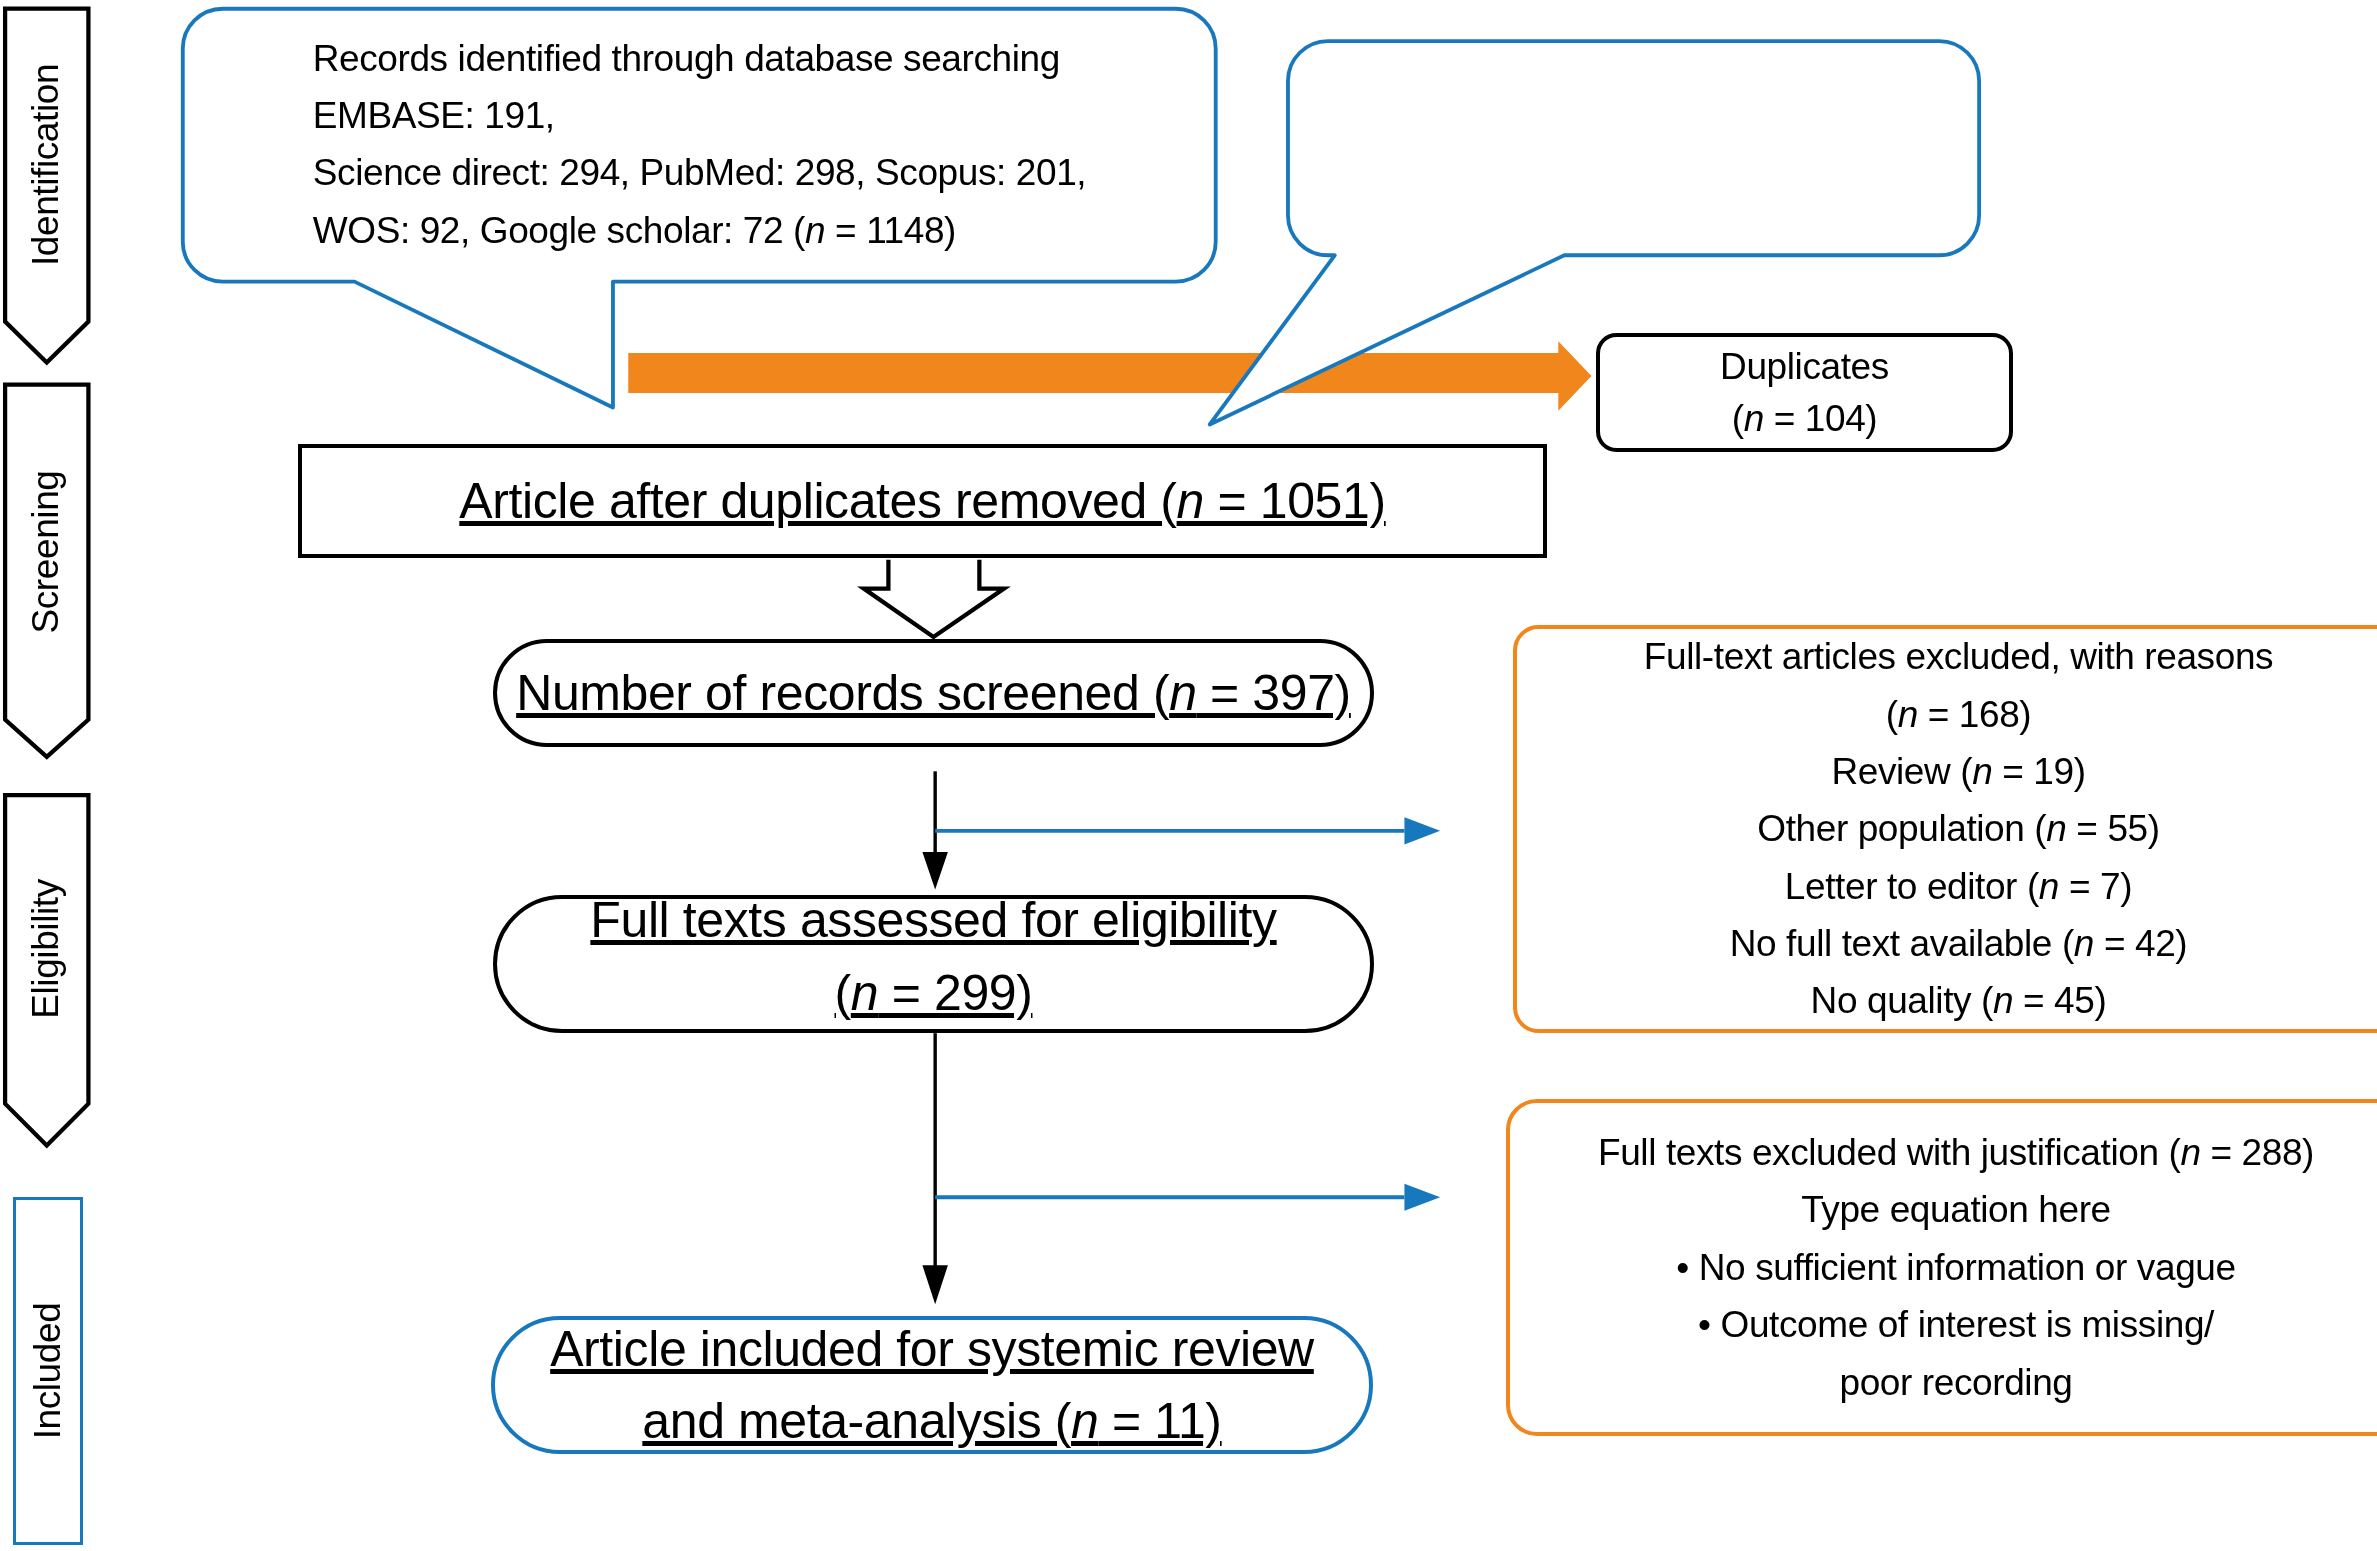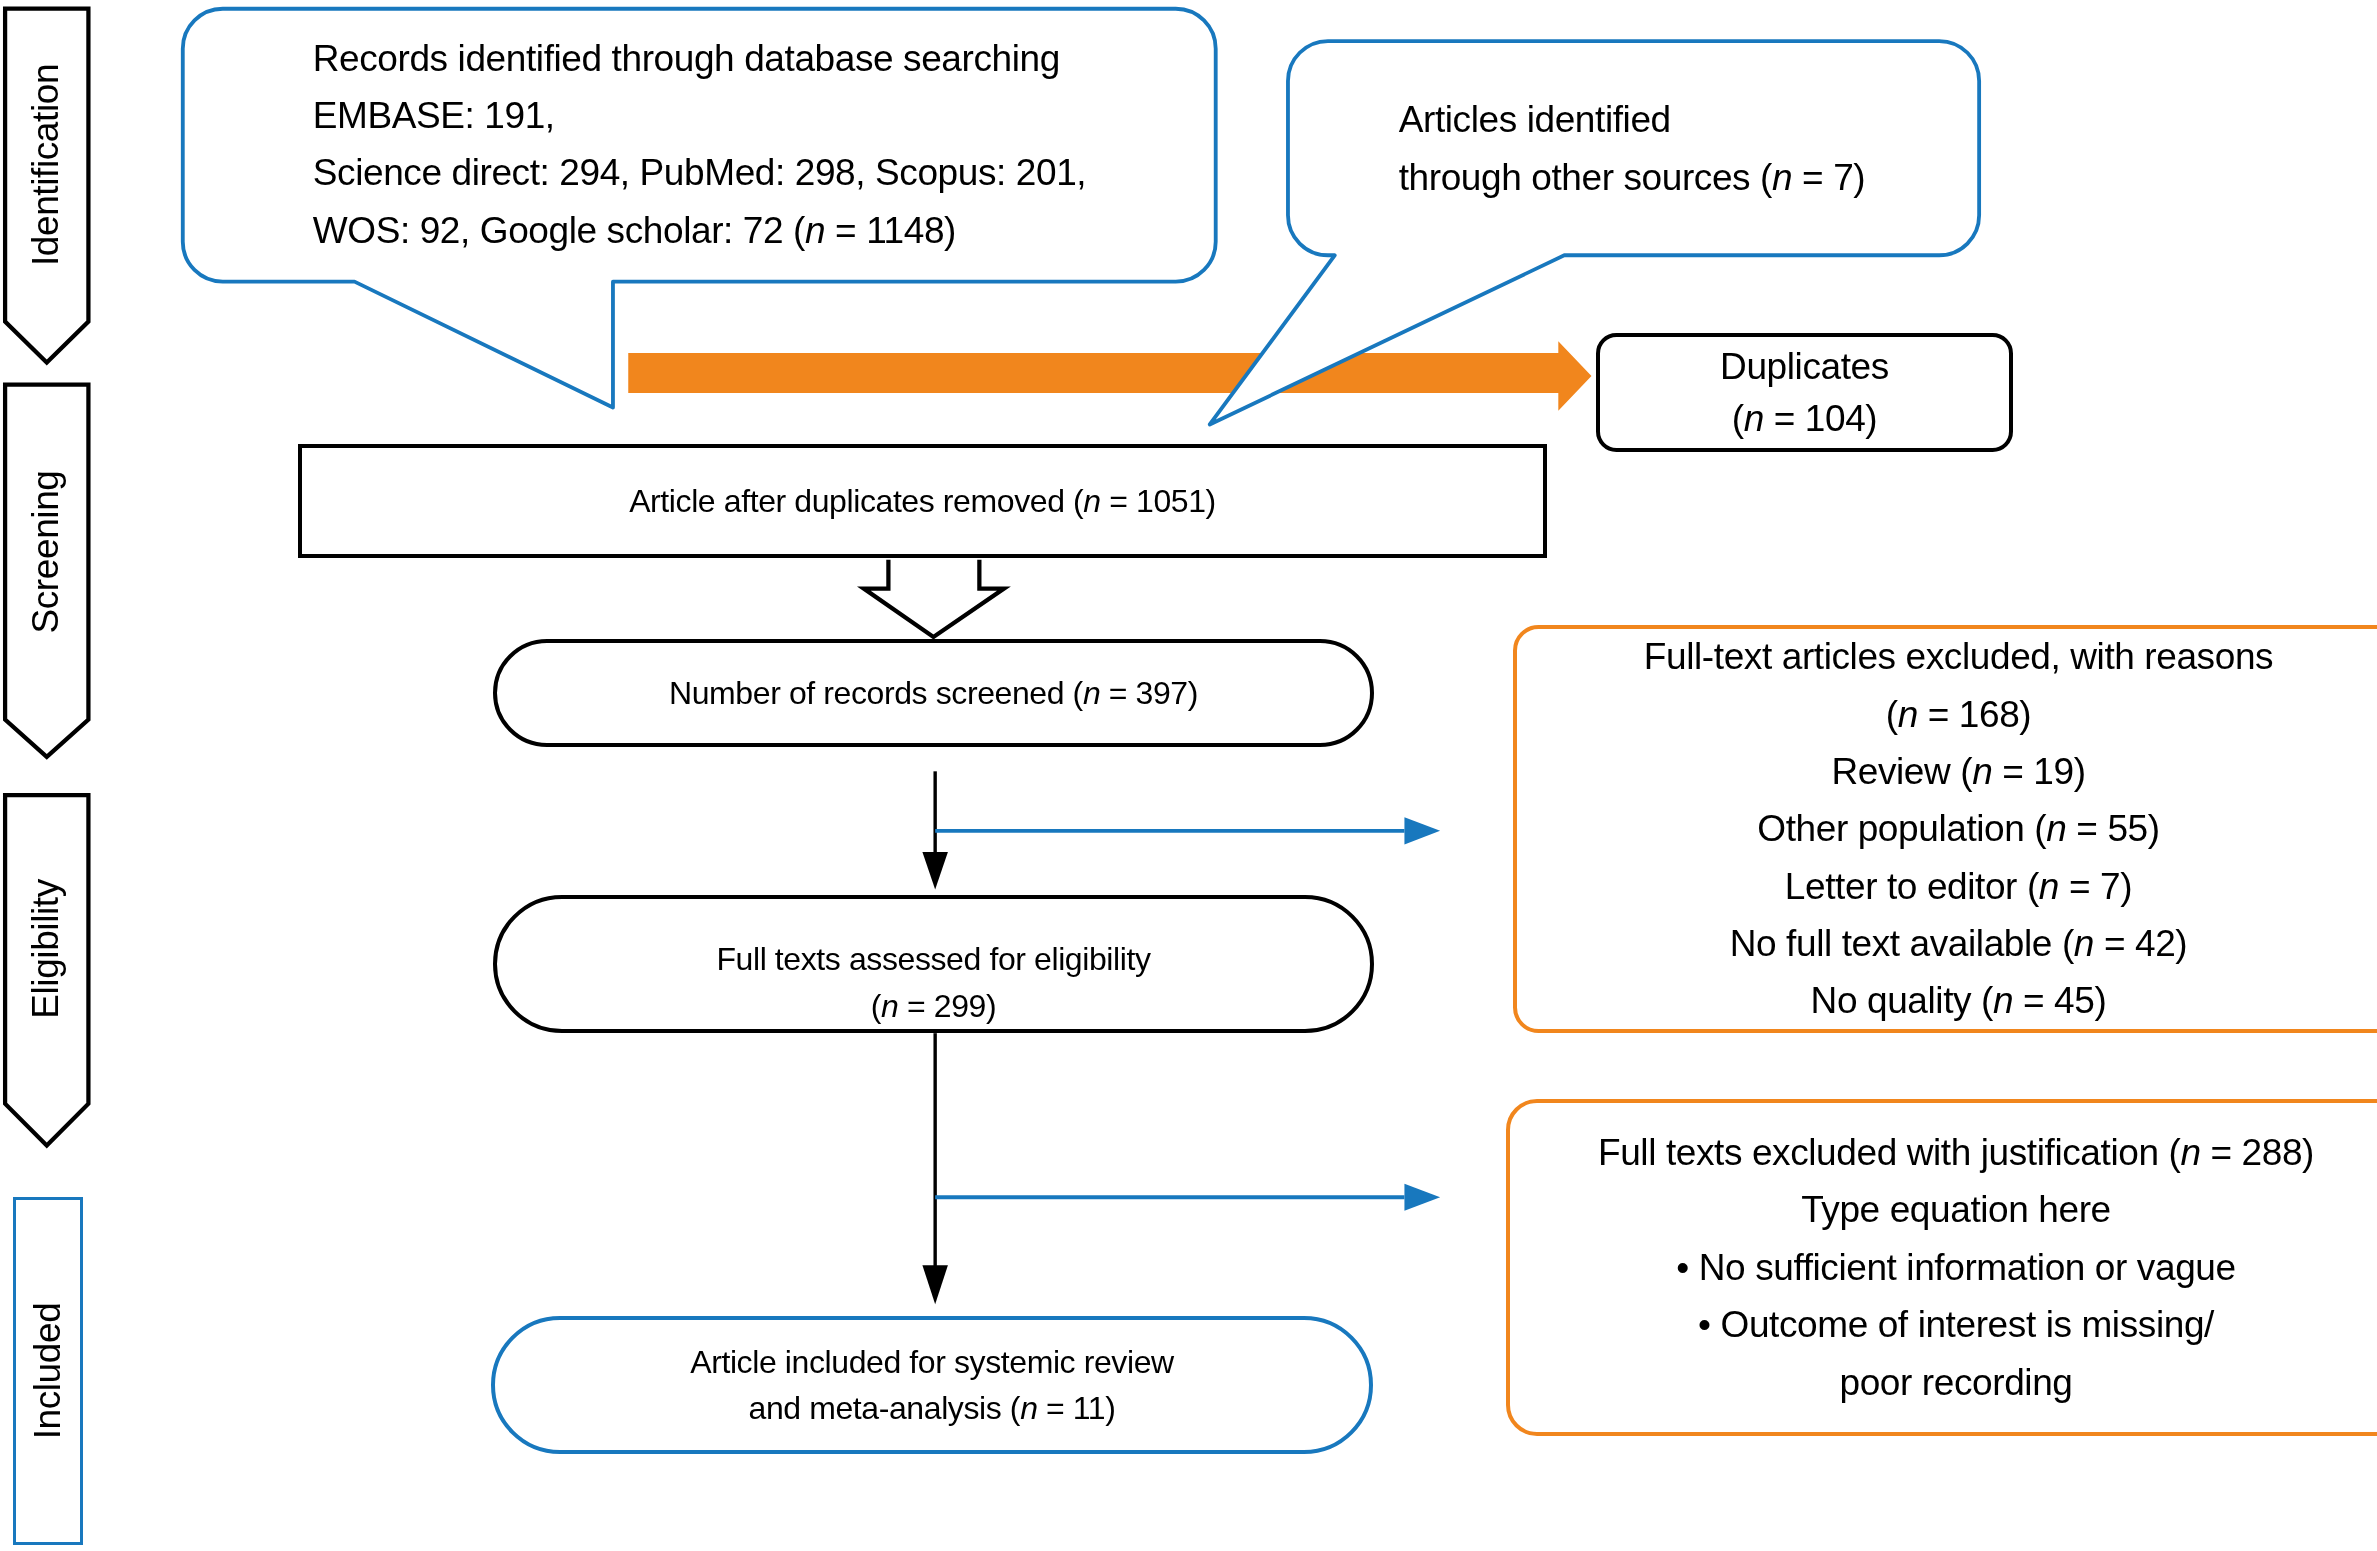--- a/index.html
+++ b/index.html
@@ -34,21 +34,21 @@
     letter-spacing:-0.4px;line-height:1.5;
   }
   .black-border{border:4.3px solid var(--ink);}
   .orange-border{border:4.3px solid var(--orange);margin-left:35px;}
   .blue-border{border:4.3px solid var(--blue);}
   .txt{
     position:absolute;display:flex;align-items:center;justify-content:center;
     letter-spacing:-0.4px;line-height:1.55;
   }
   .fs44{font-size:37px;}
-  .fs46{font-size:32px;}
+  .fs46{font-size:50px;text-decoration:underline;}
   .fs43{font-size:37px;}
   .vlabel{
     position:absolute;display:flex;align-items:center;justify-content:center;
     transform:rotate(-90deg);font-size:37px;letter-spacing:-0.4px;white-space:nowrap;
   }
   i{font-style:italic;}
 </style>
 </head>
 <body>
 
@@ -93,23 +93,20 @@
 
   <div class="node blue-border" style="left:12.8px;top:1197px;width:70px;height:348px;border-width:3.4px;"></div>
   <div class="vlabel" style="left:-126px;top:1327px;width:348px;height:88px;">
       <span>Included</span>
     </div>
 
   <div class="txt fs44" style="left:204px;top:18.7px;width:991px;height:251px;">
       <span>Records identified through database searching<br>EMBASE: 191,<br>Science direct: 294, PubMed: 298, Scopus: 201,<br>WOS: 92, Google scholar: 72 (<i>n</i> = 1148)</span>
     </div>
 
-  <div class="txt fs44" style="left:1309px;top:56px;width:646px;height:185px;">
-      <span>Articles identified<br>through other sources (<i>n</i> = 7)</span>
-    </div>
 
   <div class="node black-border fs44" style="left:1596px;top:333px;width:417px;height:119px;border-radius:20.4px;line-height:1.4;">
       <span>Duplicates<br>(<i>n</i> = 104)</span>
     </div>
 
   <div class="node black-border fs46" style="left:298px;top:444px;width:1249px;height:114px;">
       <span>Article after duplicates removed (<i>n</i> = 1051)</span>
     </div>
 
   <div class="node black-border fs46" style="left:493px;top:639px;width:881px;height:108px;border-radius:66px;">

